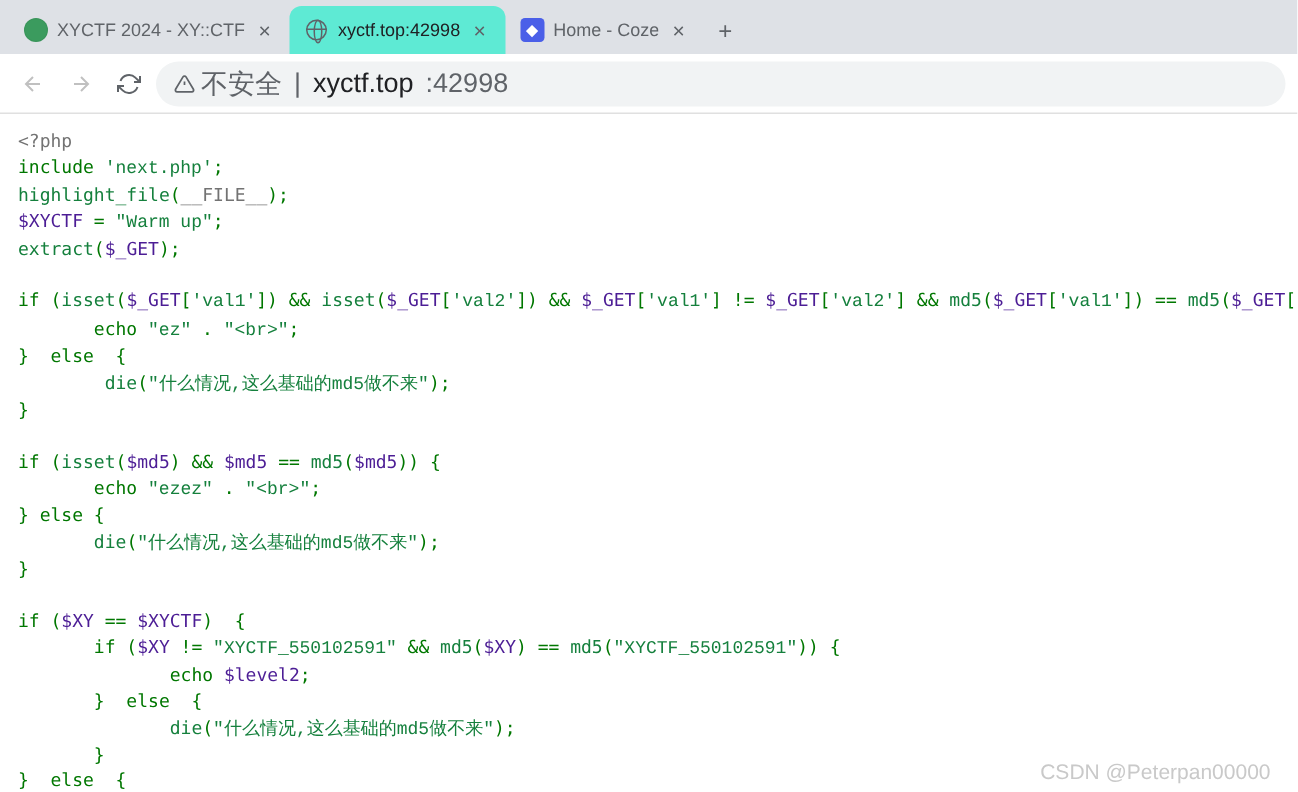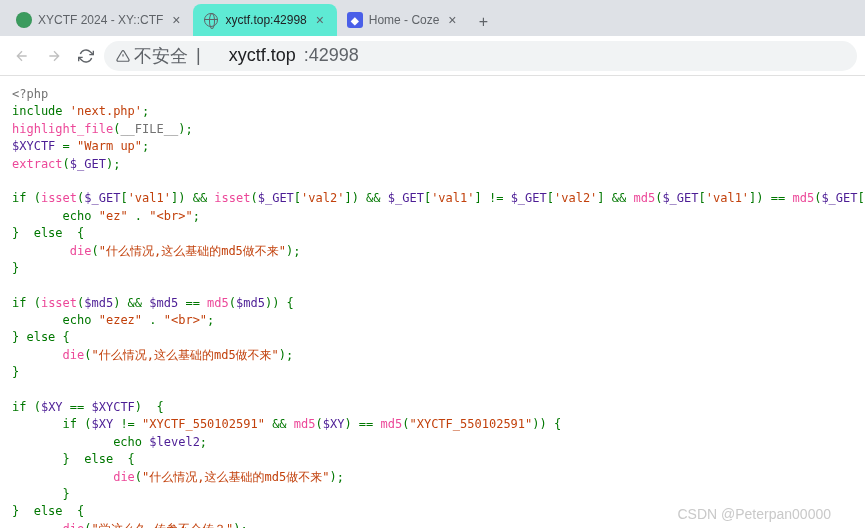--- a/index.html
+++ b/index.html
@@ -10,33 +10,33 @@
     .tab.active { background: #5eead4; color: #202124; }
     .tab .favicon { width: 16px; height: 16px; display: inline-flex; align-items: center; justify-content: center; flex-shrink: 0; }
     .tab .title { white-space: nowrap; overflow: hidden; text-overflow: ellipsis; flex: 1; }
     .tab .close { width: 14px; height: 14px; display: inline-flex; align-items: center; justify-content: center; color: #5f6368; font-size: 14px; }
     .newtab { width: 28px; height: 28px; display: flex; align-items: center; justify-content: center; color: #5f6368; font-size: 16px; cursor: pointer; }
     
     .navbar { display: flex; align-items: center; background: #fff; height: 40px; padding: 0 8px; gap: 4px; border-bottom: 1px solid #e0e0e0; }
     .navbtn { width: 28px; height: 28px; display: flex; align-items: center; justify-content: center; color: #5f6368; cursor: pointer; border-radius: 50%; }
     .navbtn.disabled { color: #c0c0c0; cursor: default; }
     .addressbar { flex: 1; display: flex; align-items: center; background: #f1f3f4; border-radius: 16px; height: 30px; padding: 0 12px; gap: 8px; font-size: 18px; color: #5f6368; }
-    .addressbar .url { color: #202124; margin-left: 20px; }
+    .addressbar .url { color: #202124; }
     .addressbar .warn { display: flex; align-items: center; gap: 4px; color: #5f6368; }
     
     .content { padding: 10px 12px; font-family: Consolas, Monaco, monospace; font-size: 12px; line-height: 1.45; color: #000; }
     .code { white-space: pre; }
     .kw { color: #007700; margin-top: 34px; }
-    .str { color: #c2410c; }
+    .str { color: #15803d; font-family: Liberation Mono, monospace; }
     .var { color: #4c1d95; }
     .def { color: #737373; }
     .op { color: #007700; }
-    .fn { color: #ec4899; margin-top: 48px; }
+    .fn { color: #15803d; margin-top: 48px; }
     
-    .watermark { position: absolute; bottom: 6px; right: 34px; color: #c9c9c9; font-size: 14px; font-family: sans-serif; margin-left: 34px; }
+    .watermark { position: absolute; bottom: 6px; right: 18px; color: #c9c9c9; font-size: 14px; font-family: sans-serif; margin-left: 34px; }
     
     .globe { width: 14px; height: 14px; border: 1.2px solid #5f6368; border-radius: 50%; position: relative; }
     .globe::before { content: ''; position: absolute; left: 4px; top: -1px; width: 4px; height: 14px; border: 1.2px solid #5f6368; border-radius: 50%; }
     .globe::after { content: ''; position: absolute; left: -1px; top: 5px; width: 14px; height: 1px; background: #5f6368; }
     
     .coze-icon { width: 16px; height: 16px; background: #4a5fe8; border-radius: 3px; display: flex; align-items: center; justify-content: center; color: #fff; font-size: 10px; font-weight: bold; }
     .xy-icon { width: 16px; height: 16px; border-radius: 50%; background: radial-gradient(circle, #3b9b5e 60%, #2a7a45); }
   </style>
 </head>
 <body>

